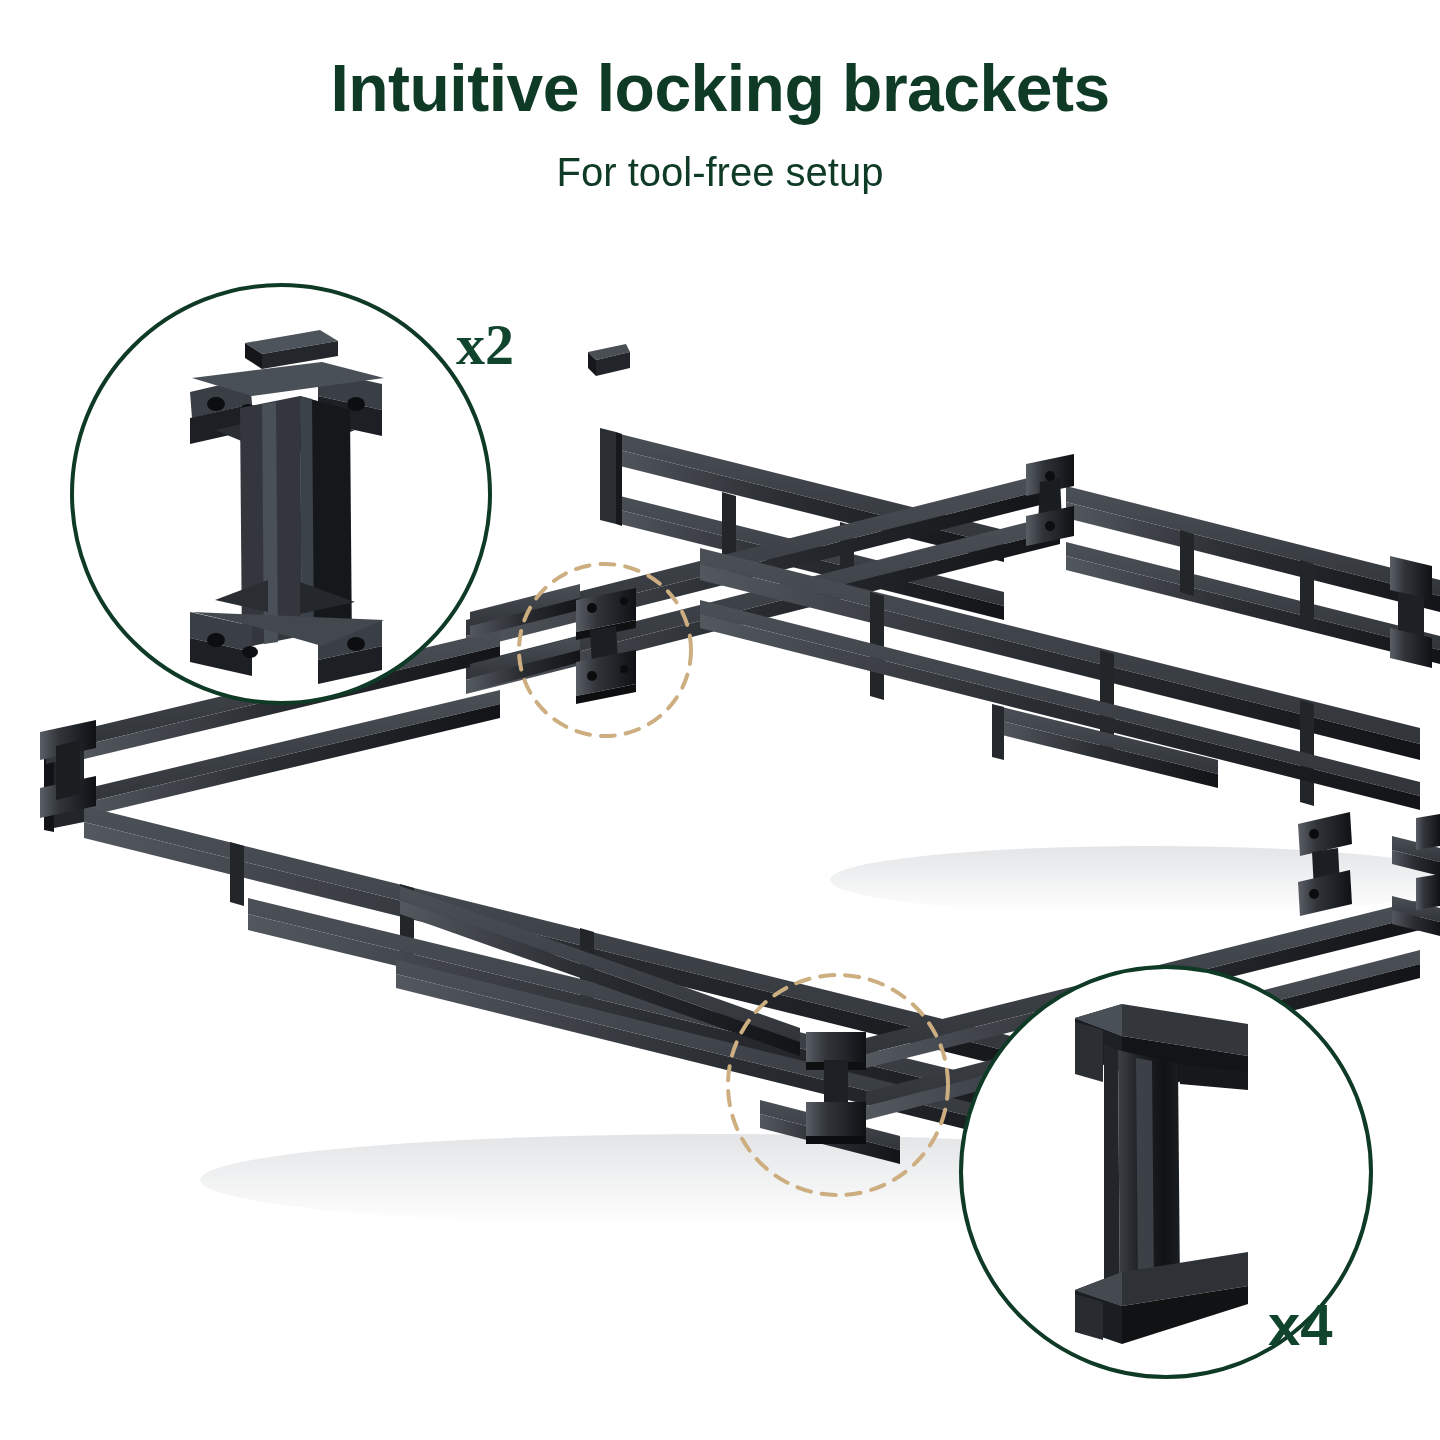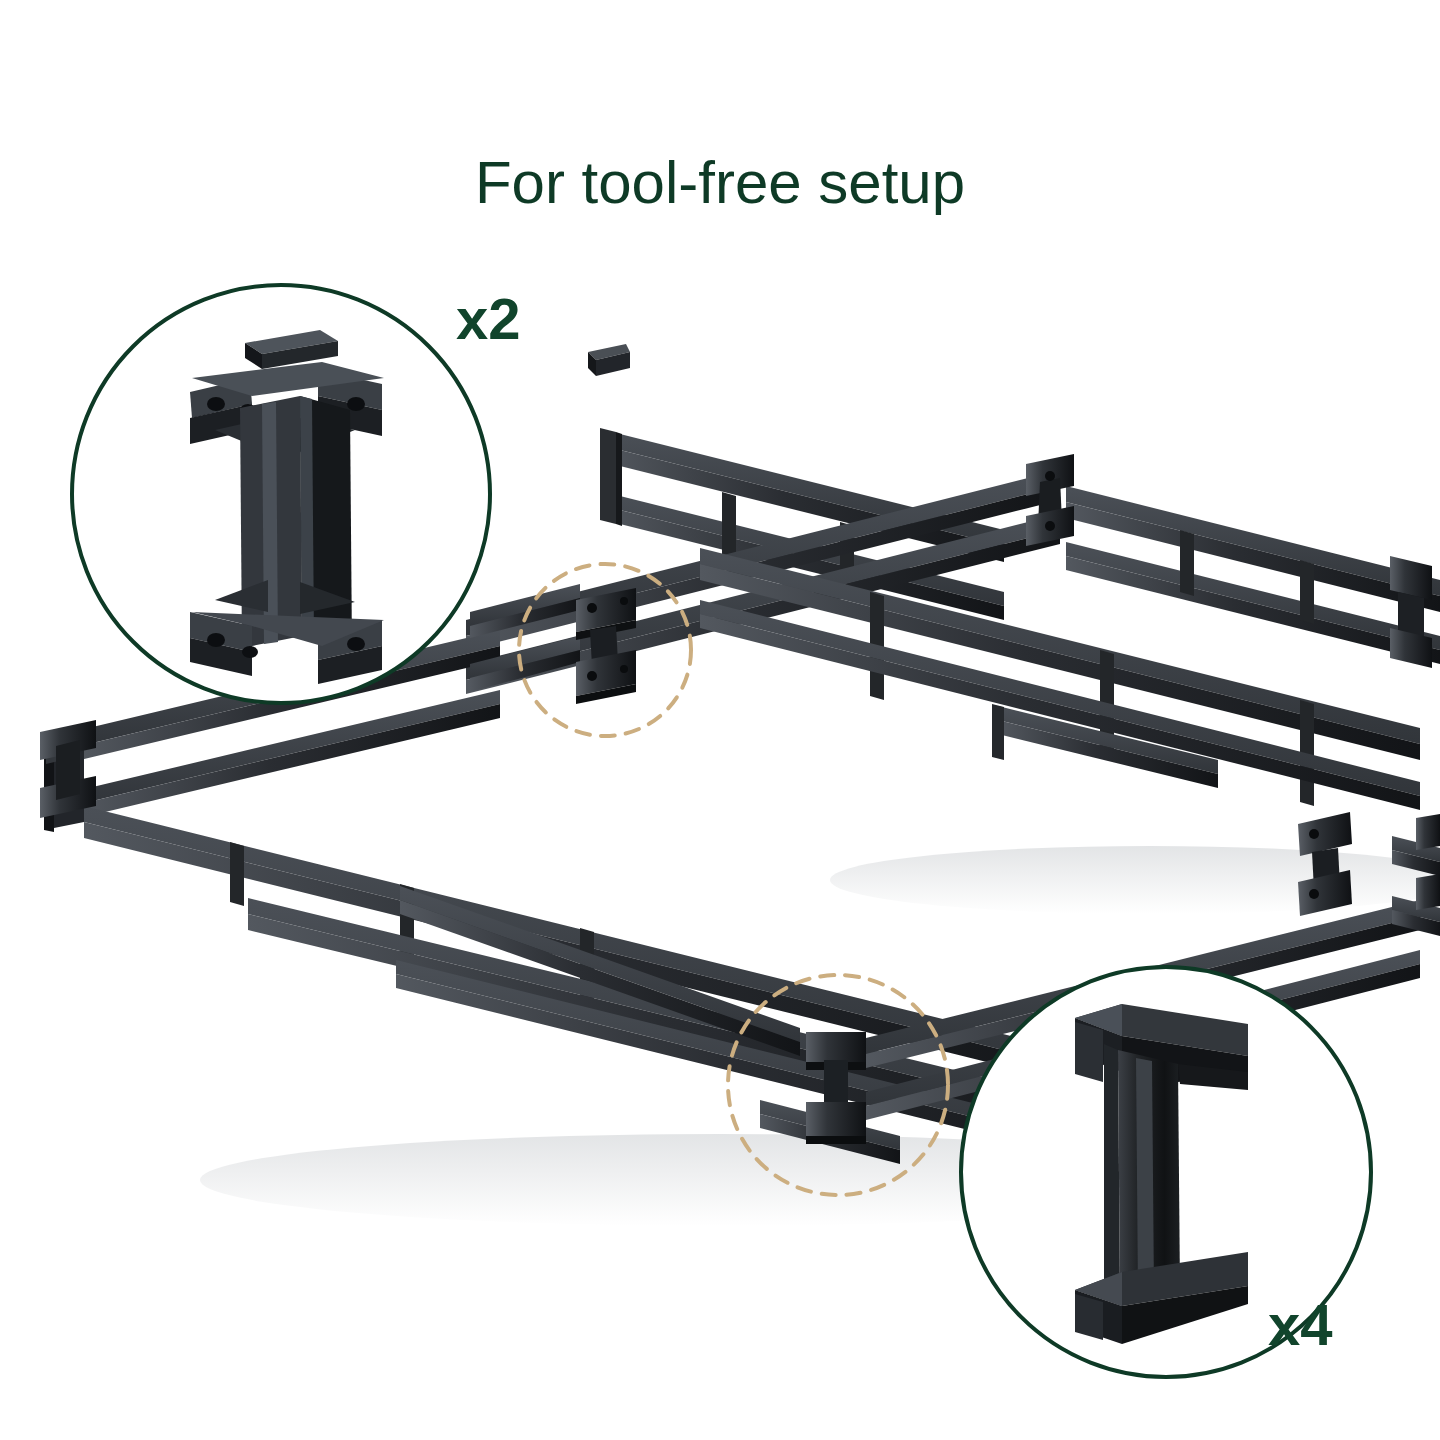--- a/index.html
+++ b/index.html
@@ -29,21 +29,21 @@
     letter-spacing: -0.5px;
     color: #0e3a26;
     line-height: 1.05;
   }
   .subhead {
     position: absolute;
     left: 0;
     top: 150px;
     width: 1440px;
     text-align: center;
-    font-size: 60px;
+    font-size: 40px;
     font-weight: 400;
     color: #0e3a26;
     line-height: 1.1;
   }
 
   
   #stage {
     position: absolute;
     left: 0;
     top: 0;
@@ -53,28 +53,29 @@
 
   
   .mult {
     position: absolute;
     font-size: 58px;
     font-weight: 700;
     color: #11442c;
     line-height: 1;
     white-space: nowrap;
   }
-  #mult-x2 { left: 456px; top: 290px; }
+  #mult-x2 { left: 456px; top: 316px; font-family: Liberation Serif, serif; }
   #mult-x4 { left: 1268px; top: 1296px; }
 </style>
 </head>
 <body>
 
 <div id="page">
 
+  <div class="headline">Intuitive locking brackets</div>
 
   <div class="subhead">For tool-free setup</div>
 
   <svg id="stage" viewBox="0 0 1440 1440">
     <defs>
       <linearGradient id="gTop" x1="0" y1="0" x2="0" y2="1">
         <stop offset="0" stop-color="#4b5057"></stop>
         <stop offset="1" stop-color="#31353a"></stop>
       </linearGradient>
       <linearGradient id="gSide" x1="0" y1="0" x2="1" y2="0">

